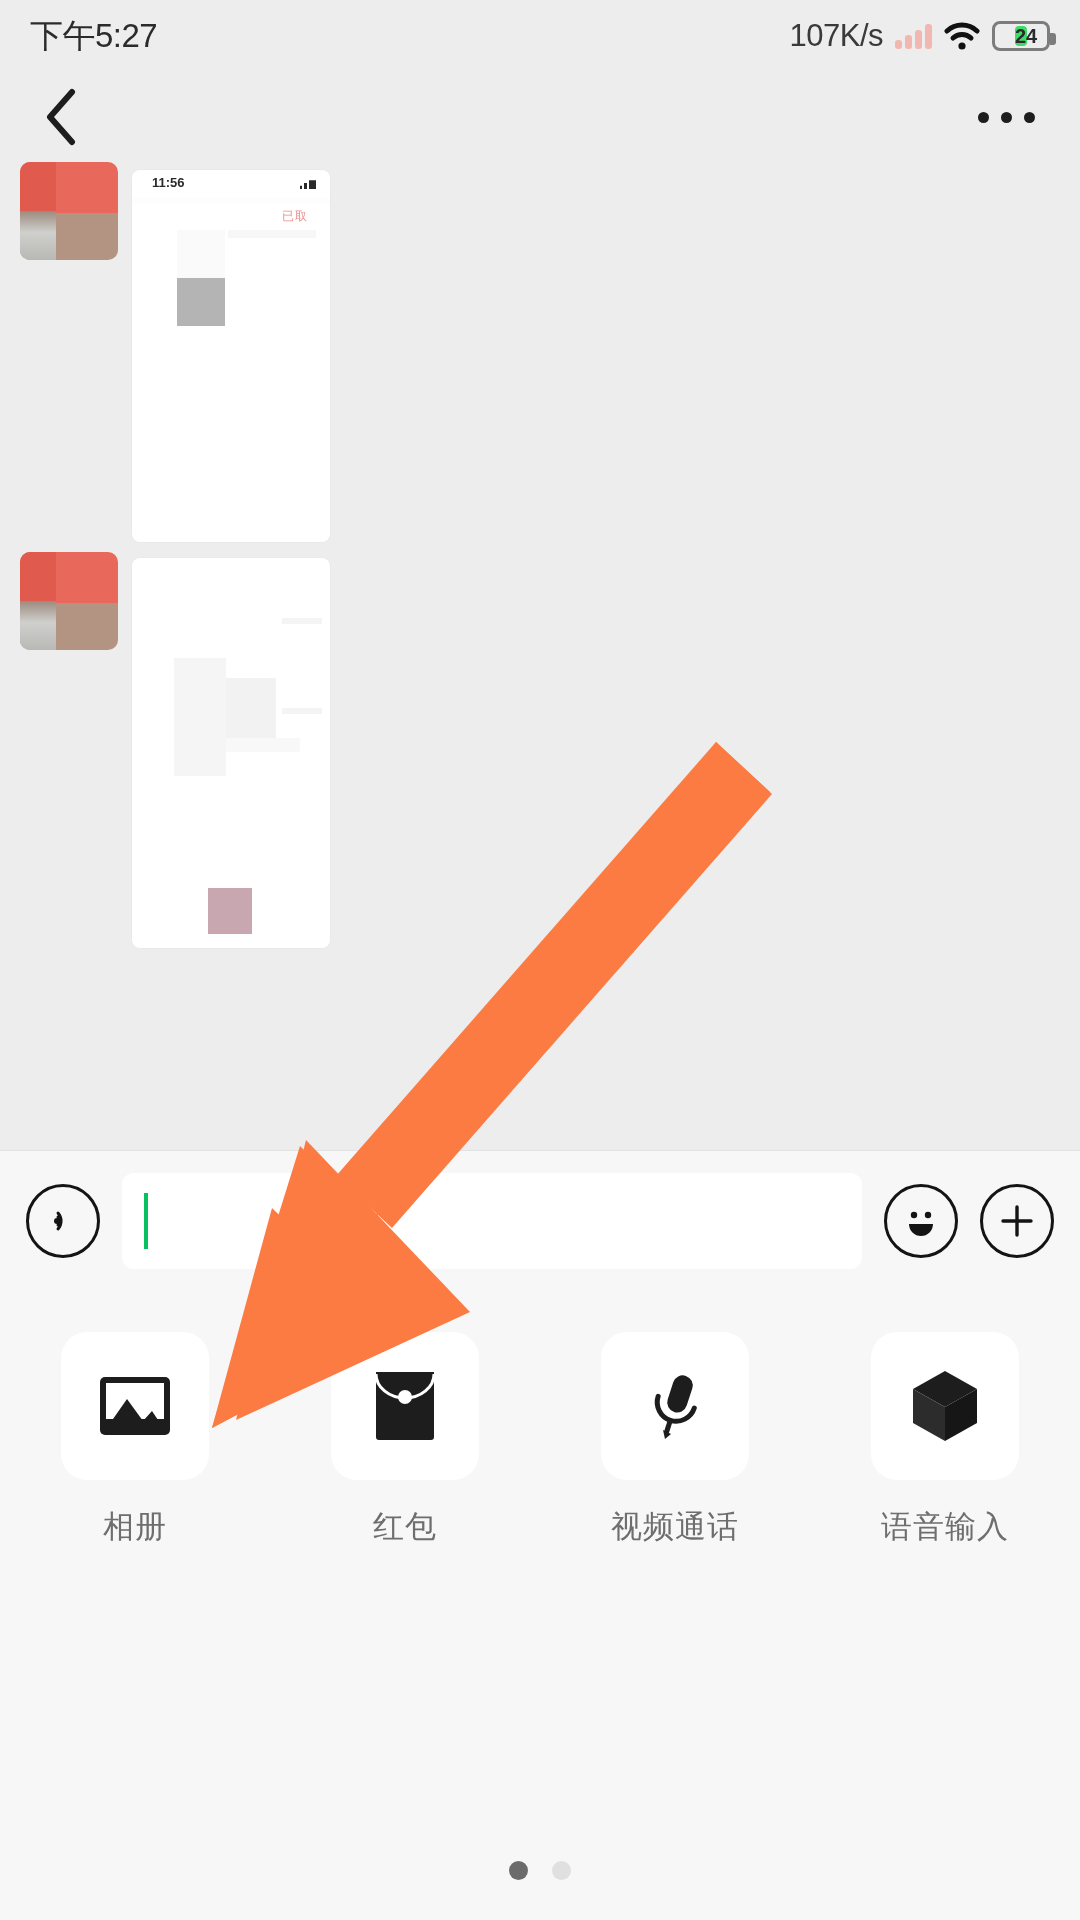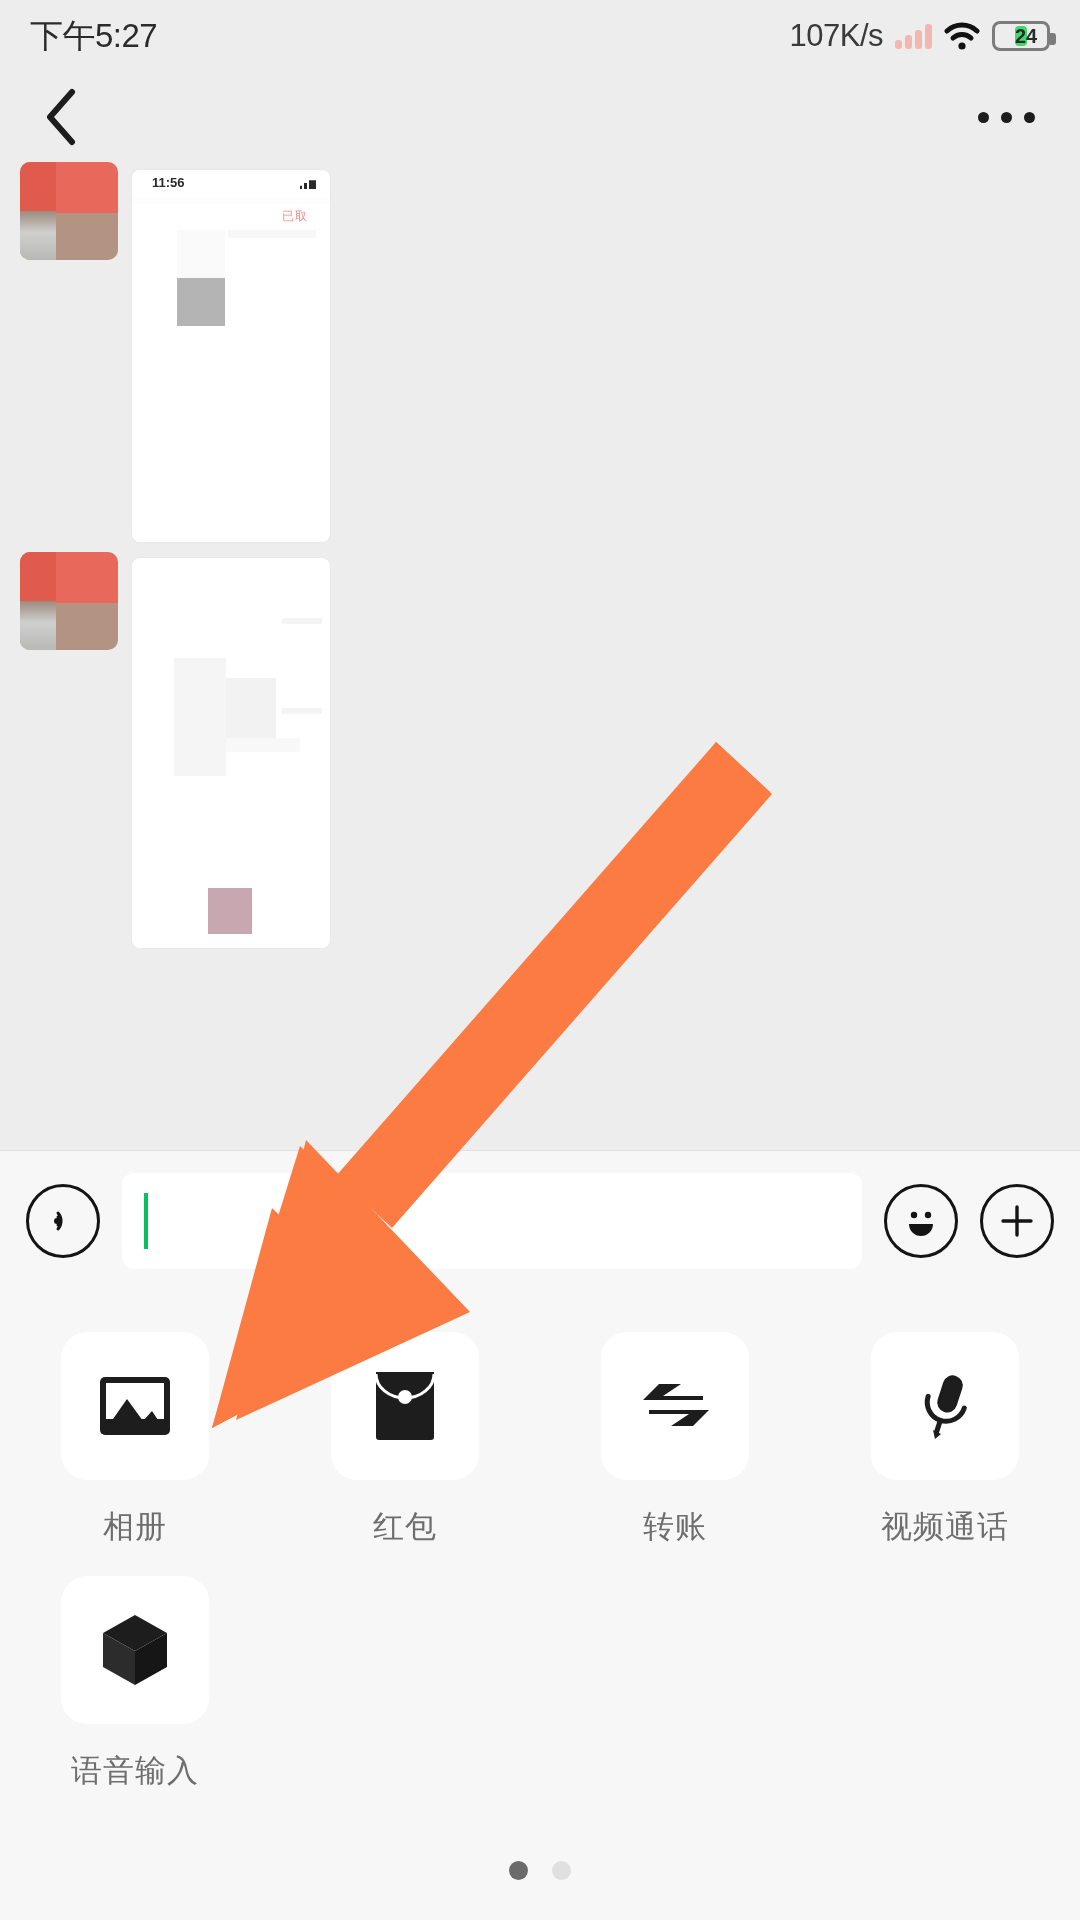--- a/index.html
+++ b/index.html
@@ -262,29 +262,20 @@
           <svg width="62" height="72" viewBox="0 0 62 72">
             <rect x="2" y="2" width="58" height="68" rx="3" fill="#1d1d1d"></rect>
             <path d="M2 2 H60 V18 A29 22 0 0 1 2 18 Z" fill="#1d1d1d"></path>
             <path d="M2 4 A29 24 0 0 0 60 4" stroke="#ffffff" stroke-width="3" fill="none"></path>
             <circle cx="31" cy="27" r="7" fill="#ffffff"></circle>
           </svg>
         </div>
         <div class="cell-label">红包</div>
       </div>
 
-      <div class="cell">
-        <div class="tile">
-          <svg width="76" height="60" viewBox="0 0 76 60">
-            <path d="M62 12 H22 L40 0 L18 0 L2 16 L62 16 Z" fill="#1d1d1d" transform="translate(4,8)"></path>
-            <path d="M14 32 H54 L36 44 L58 44 L74 28 L14 28 Z" fill="#1d1d1d" transform="translate(-2,6)"></path>
-          </svg>
-        </div>
-        <div class="cell-label">转账</div>
-      </div>
 
       <div class="cell">
         <div class="tile">
           <svg width="66" height="76" viewBox="0 0 66 76">
             <g transform="rotate(18 33 38)">
               <rect x="24" y="6" width="20" height="38" rx="10" fill="#1d1d1d"></rect>
               <path d="M14 34 A19 19 0 0 0 52 34" stroke="#1d1d1d" stroke-width="5" fill="none" stroke-linecap="round"></path>
               <rect x="30.5" y="52" width="5" height="14" fill="#1d1d1d"></rect>
             </g>
             <path d="M21 62 L29 66 L23 71 Z" fill="#1d1d1d"></path>

